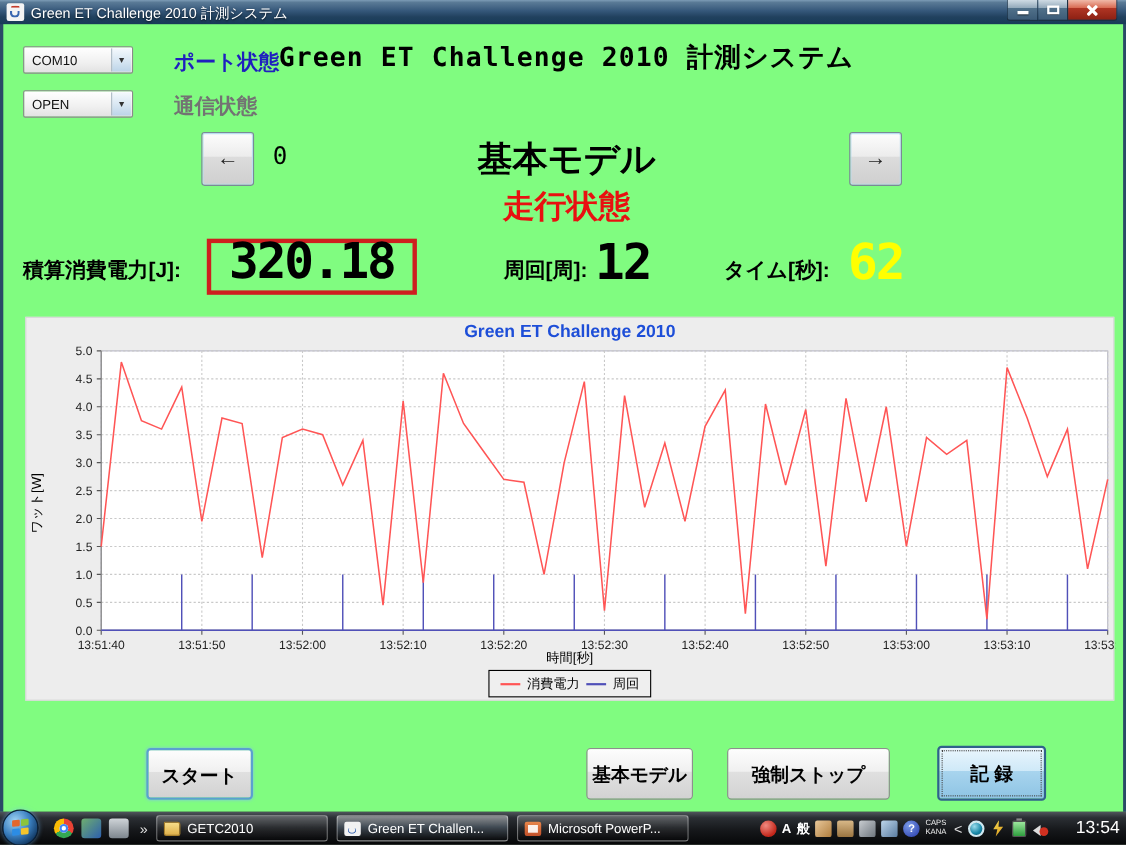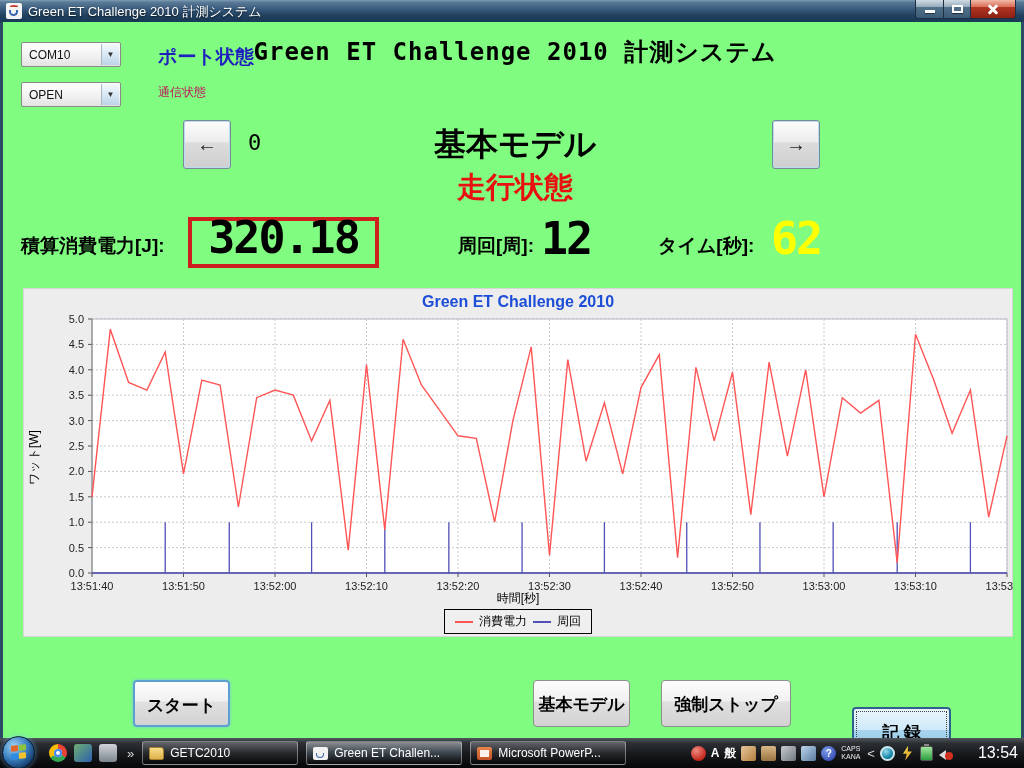--- a/index.html
+++ b/index.html
@@ -30,21 +30,21 @@
   .glyph-x2 { transform:translateY(4px) rotate(-45deg); }
 
   
   .combo { position:absolute; width:100px; height:25px; background:linear-gradient(180deg,#ffffff,#f0f0f0 60%,#e2e2e2);
     border:1px solid #8a8a8a; border-radius:2px; font-size:12px; color:#111; }
   .combo .val { position:absolute; left:7px; top:5px; }
   .combo .arrowbox { position:absolute; right:1px; top:1px; bottom:1px; width:18px;
     background:linear-gradient(180deg,#f4f9fd,#d7e6f2 55%,#bcd4e8); border-left:1px solid #aab8c4; display:flex; align-items:center; justify-content:center; font-size:8px; color:#333; }
 
   .label-port { position:absolute; left:155px; top:44px; font-size:19px; font-weight:bold; color:#1f1fbf; }
-  .label-comm { position:absolute; left:155px; top:84px; font-size:12px; font-weight:normal; color:#be185d; }
+  .label-comm { position:absolute; left:155px; top:84px; font-size:19px; font-weight:bold; color:#737373; }
   #apptitle { position:absolute; left:0; top:36px; width:1024px; text-align:center;
     font-family:"DejaVu Sans Mono","Liberation Mono",monospace; font-size:24px; font-weight:bold; color:#000; letter-spacing:1px; }
 
   
   .navbtn { position:absolute; width:48px; height:49px; border:1px solid #7a8a95; border-radius:3px;
     background:linear-gradient(180deg,#fdfdfd,#ececec 45%,#dcdcdc 46%,#cfcfcf); box-shadow:0 0 0 1px #b9dcf0 inset;
     font-size:20px; color:#222; text-align:center; line-height:46px; cursor:pointer; }
   #model-index { position:absolute; left:245px; top:130px; font-size:22px; font-family:"DejaVu Sans Mono",monospace; }
   #model-name { position:absolute; left:0; top:123px; width:1024px; text-align:center; font-size:32px; font-weight:bold; color:#000; }
   #run-state { position:absolute; left:0; top:168px; width:1024px; text-align:center; font-size:29px; font-weight:bold; color:#e81010; }
@@ -65,22 +65,22 @@
   #legend { position:absolute; left:50%; top:320px; transform:translateX(-50%); border:1px solid #000; background:#efefef;
     display:flex; align-items:center; gap:6px; padding:3px 10px; font-size:12px; color:#000; }
   .leg-line { width:18px; height:0; border-top:2px solid; }
 
   
   .vbtn { position:absolute; height:47px; border:1px solid #8e8e8e; border-radius:4px;
     background:linear-gradient(180deg,#fdfdfd,#f0f0f0 45%,#e0e0e0 46%,#d2d2d2);
     font-size:17px; font-weight:bold; color:#000; text-align:center; cursor:pointer; }
   #btn-start { left:130px; top:680px; width:97px; border:2px solid #5ba0d0; box-shadow:0 0 3px #7ec0e8; }
   #btn-retire { left:530px; top:680px; width:97px; }
-  #btn-forcestop { left:658px; top:680px; width:130px; }
-  #btn-record { left:849px; top:707px; width:99px; height:50px; border:2px solid #30618c;
+  #btn-forcestop { left:658px; top:680px; width:148px; }
+  #btn-record { left:849px; top:678px; width:99px; height:50px; border:2px solid #30618c;
     background:linear-gradient(180deg,#eaf6fd,#cfe9f8 45%,#a8d4ee 46%,#8ec4e4); outline:1px dotted #444; outline-offset:-5px; }
   .vbtn span { display:inline-block; margin-top:12px; }
 
   
   #taskbar { position:absolute; left:0; top:738px; width:1024px; height:30px;
     background:linear-gradient(180deg,#50565c 0%,#2b2f34 18%,#16181b 55%,#060708 100%); display:flex; align-items:center; color:#fff; }
   #orb { position:absolute; left:2px; top:-2px; width:33px; height:33px; border-radius:50%;
     background:radial-gradient(circle at 35% 30%,#9fd4f5,#3a7fc0 45%,#10355e 80%); border:1px solid #0a2038; box-shadow:0 0 5px rgba(120,190,255,.6); }
   .flag { position:absolute; left:8px; top:8px; width:15px; height:15px; display:grid; grid-template-columns:7px 7px; grid-gap:1px; transform:skewY(-6deg); }
   .flag i { display:block; height:6px; border-radius:1px; }

